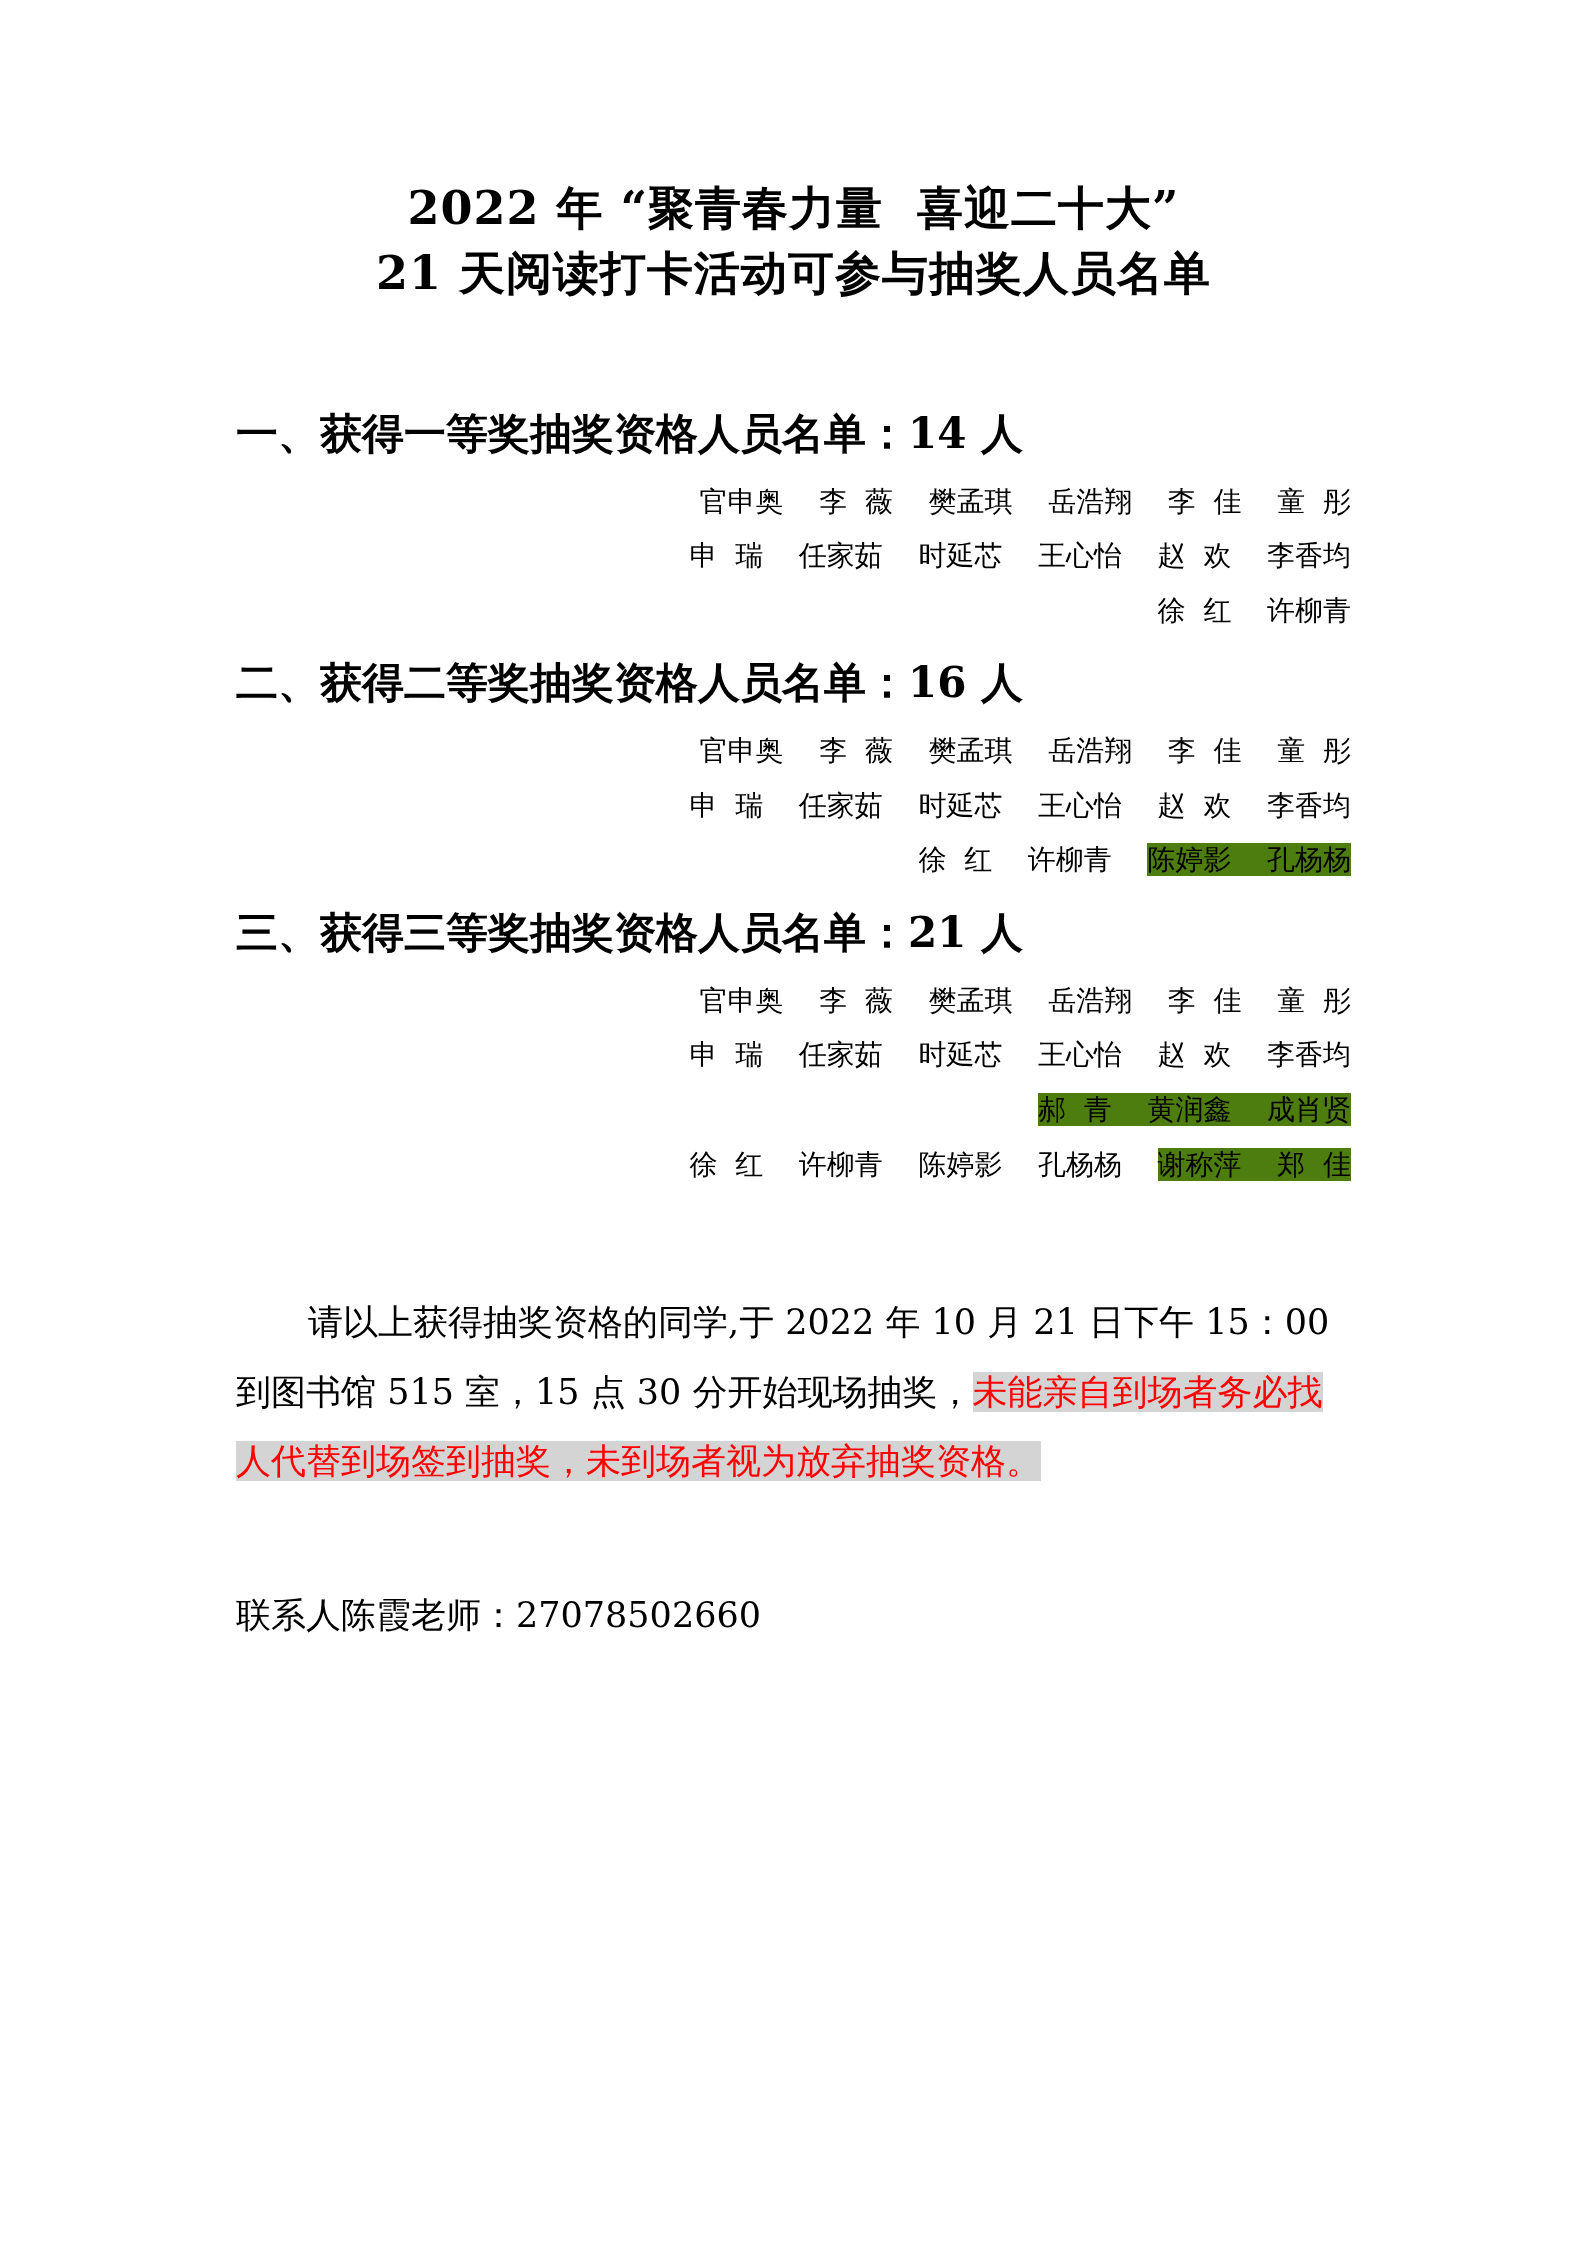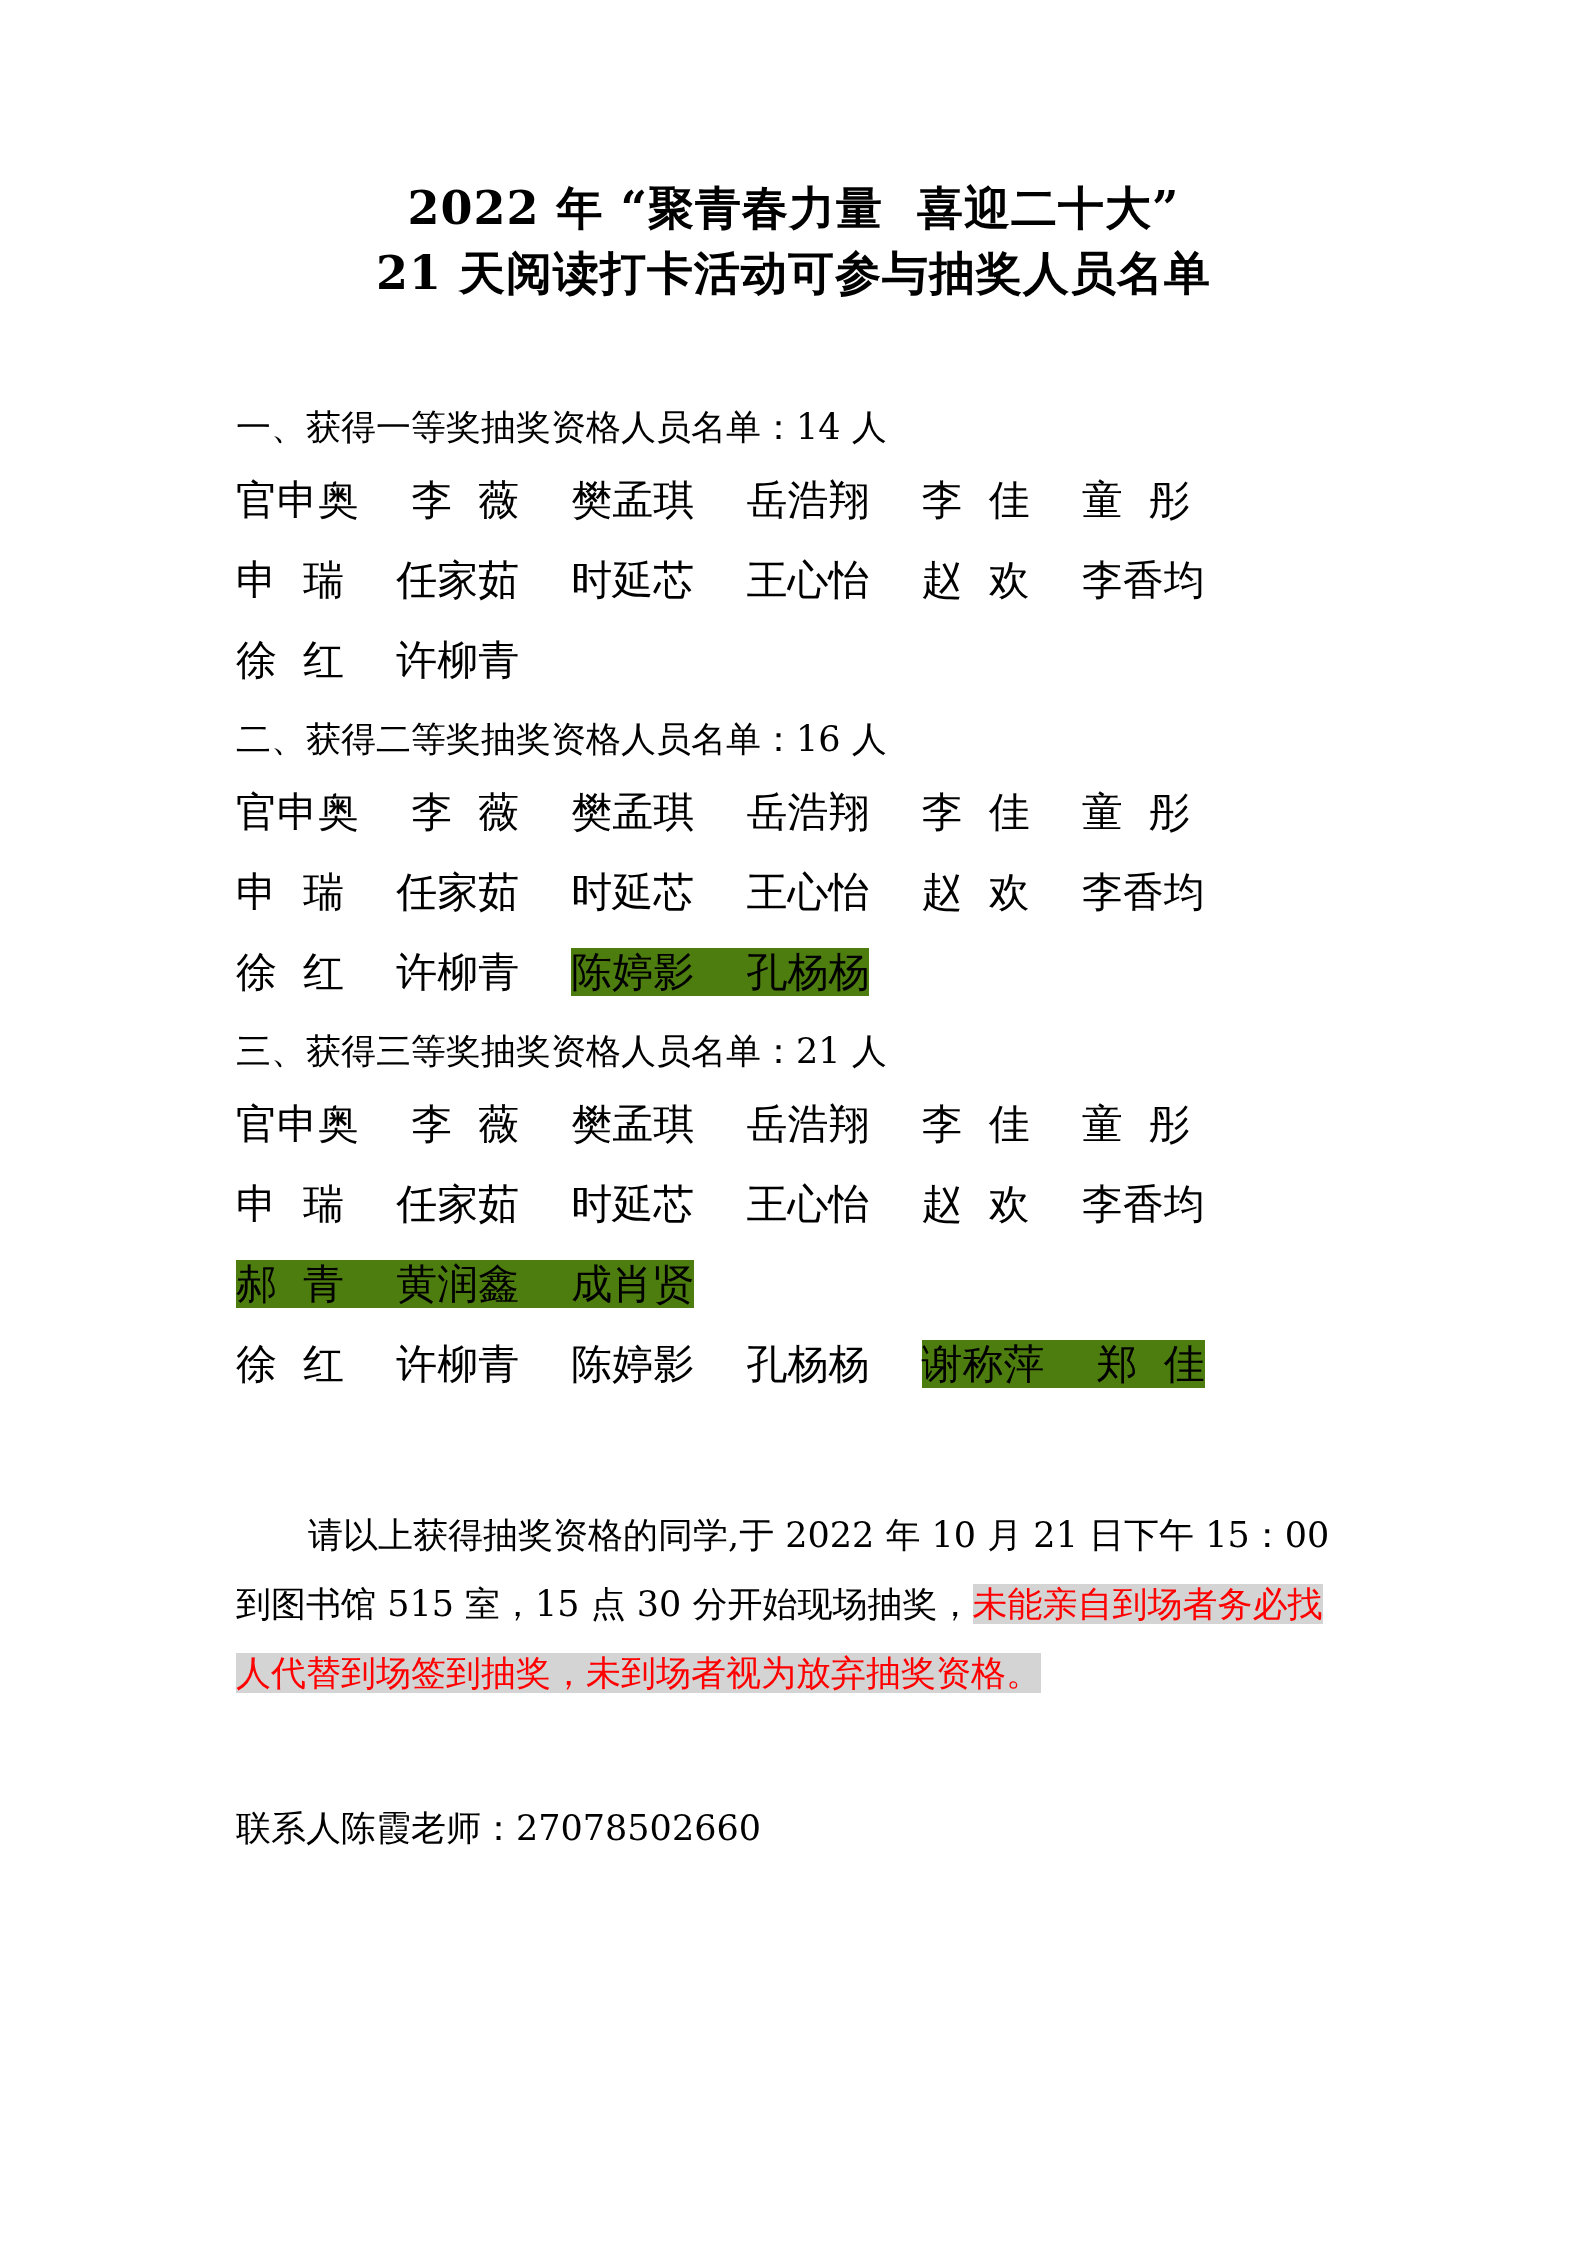--- a/index.html
+++ b/index.html
@@ -31,30 +31,31 @@
     margin-bottom: 86px;
   }
   .title-line {
     display: block;
     white-space: pre;
   }
   .section {
     margin-bottom: 4px;
   }
   .section-heading {
-    font-size: 35px;
+    font-size: 42px;
     line-height: 1.95;
-    font-weight: normal;
+    font-weight: bold;
     white-space: pre;
   }
   .name-row {
-    font-size: 41px;
+    font-size: 28px;
     line-height: 1.95;
     white-space: pre;
     display: block;
+    text-align: right;
   }
   .hl {
     background: #4d7c0f;
   }
   .body-block {
     margin-top: 96px;
     font-size: 35px;
     line-height: 1.98;
   }
   .body-para {

